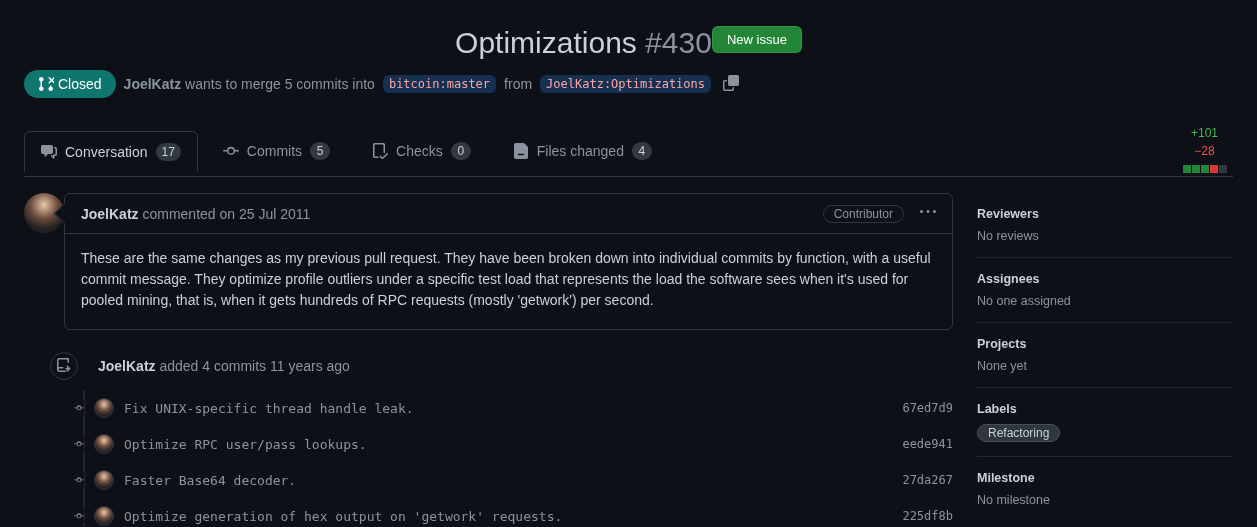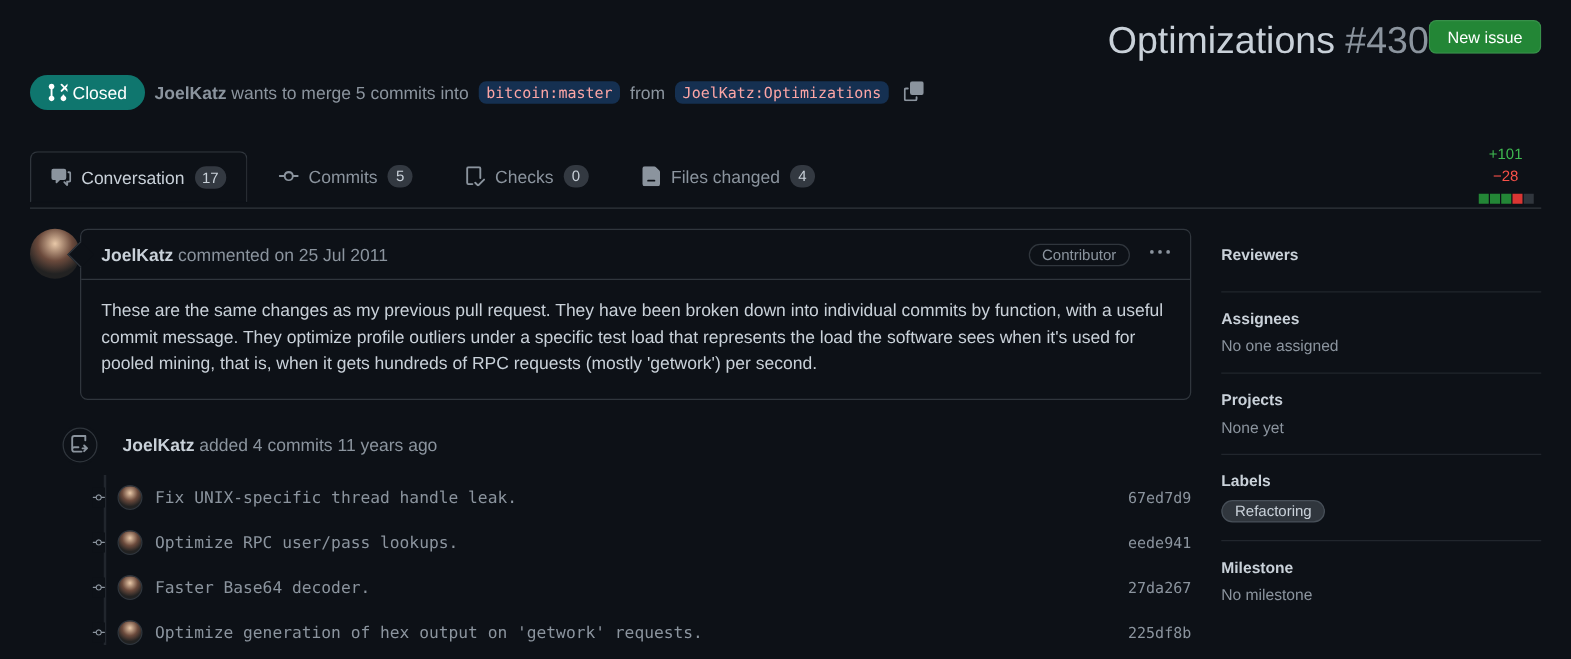--- a/index.html
+++ b/index.html
@@ -6,23 +6,24 @@
   body {
     background: #0d1117;
     color: #c9d1d9;
     font-family: -apple-system, BlinkMacSystemFont, "Segoe UI", Helvetica, Arial, sans-serif;
     font-size: 14px;
     width: 1257px;
   }
   .container { padding: 0 24px; }
   .header-row {
     display: flex;
-    justify-content: flex-end;
+    justify-content: center;
     align-items: flex-start;
-    padding-top: 16px;
+    padding-top: 0;
+    margin-top: 26px;
   }
   .title-block h1 {
     font-size: 30px;
     font-weight: 400;
     color: #c9d1d9;
   }
   .title-block h1 .num {
     color: #8b949e;
     font-weight: 300;
   }
@@ -429,20 +430,21 @@
               <span class="commit-msg">Optimize generation of hex output on 'getwork' requests.</span>
               <span class="commit-sha">225df8b</span>
             </div>
           </div>
       </div>
     </div>
 
     <aside>
       <div class="sidebar-block">
         <h3>Reviewers</h3>
+        <div class="val">No reviews</div>
       </div>
       <div class="sidebar-block">
         <h3>Assignees</h3>
         <div class="val">No one assigned</div>
       </div>
       <div class="sidebar-block">
         <h3>Projects</h3>
         <div class="val">None yet</div>
       </div>
       <div class="sidebar-block">

